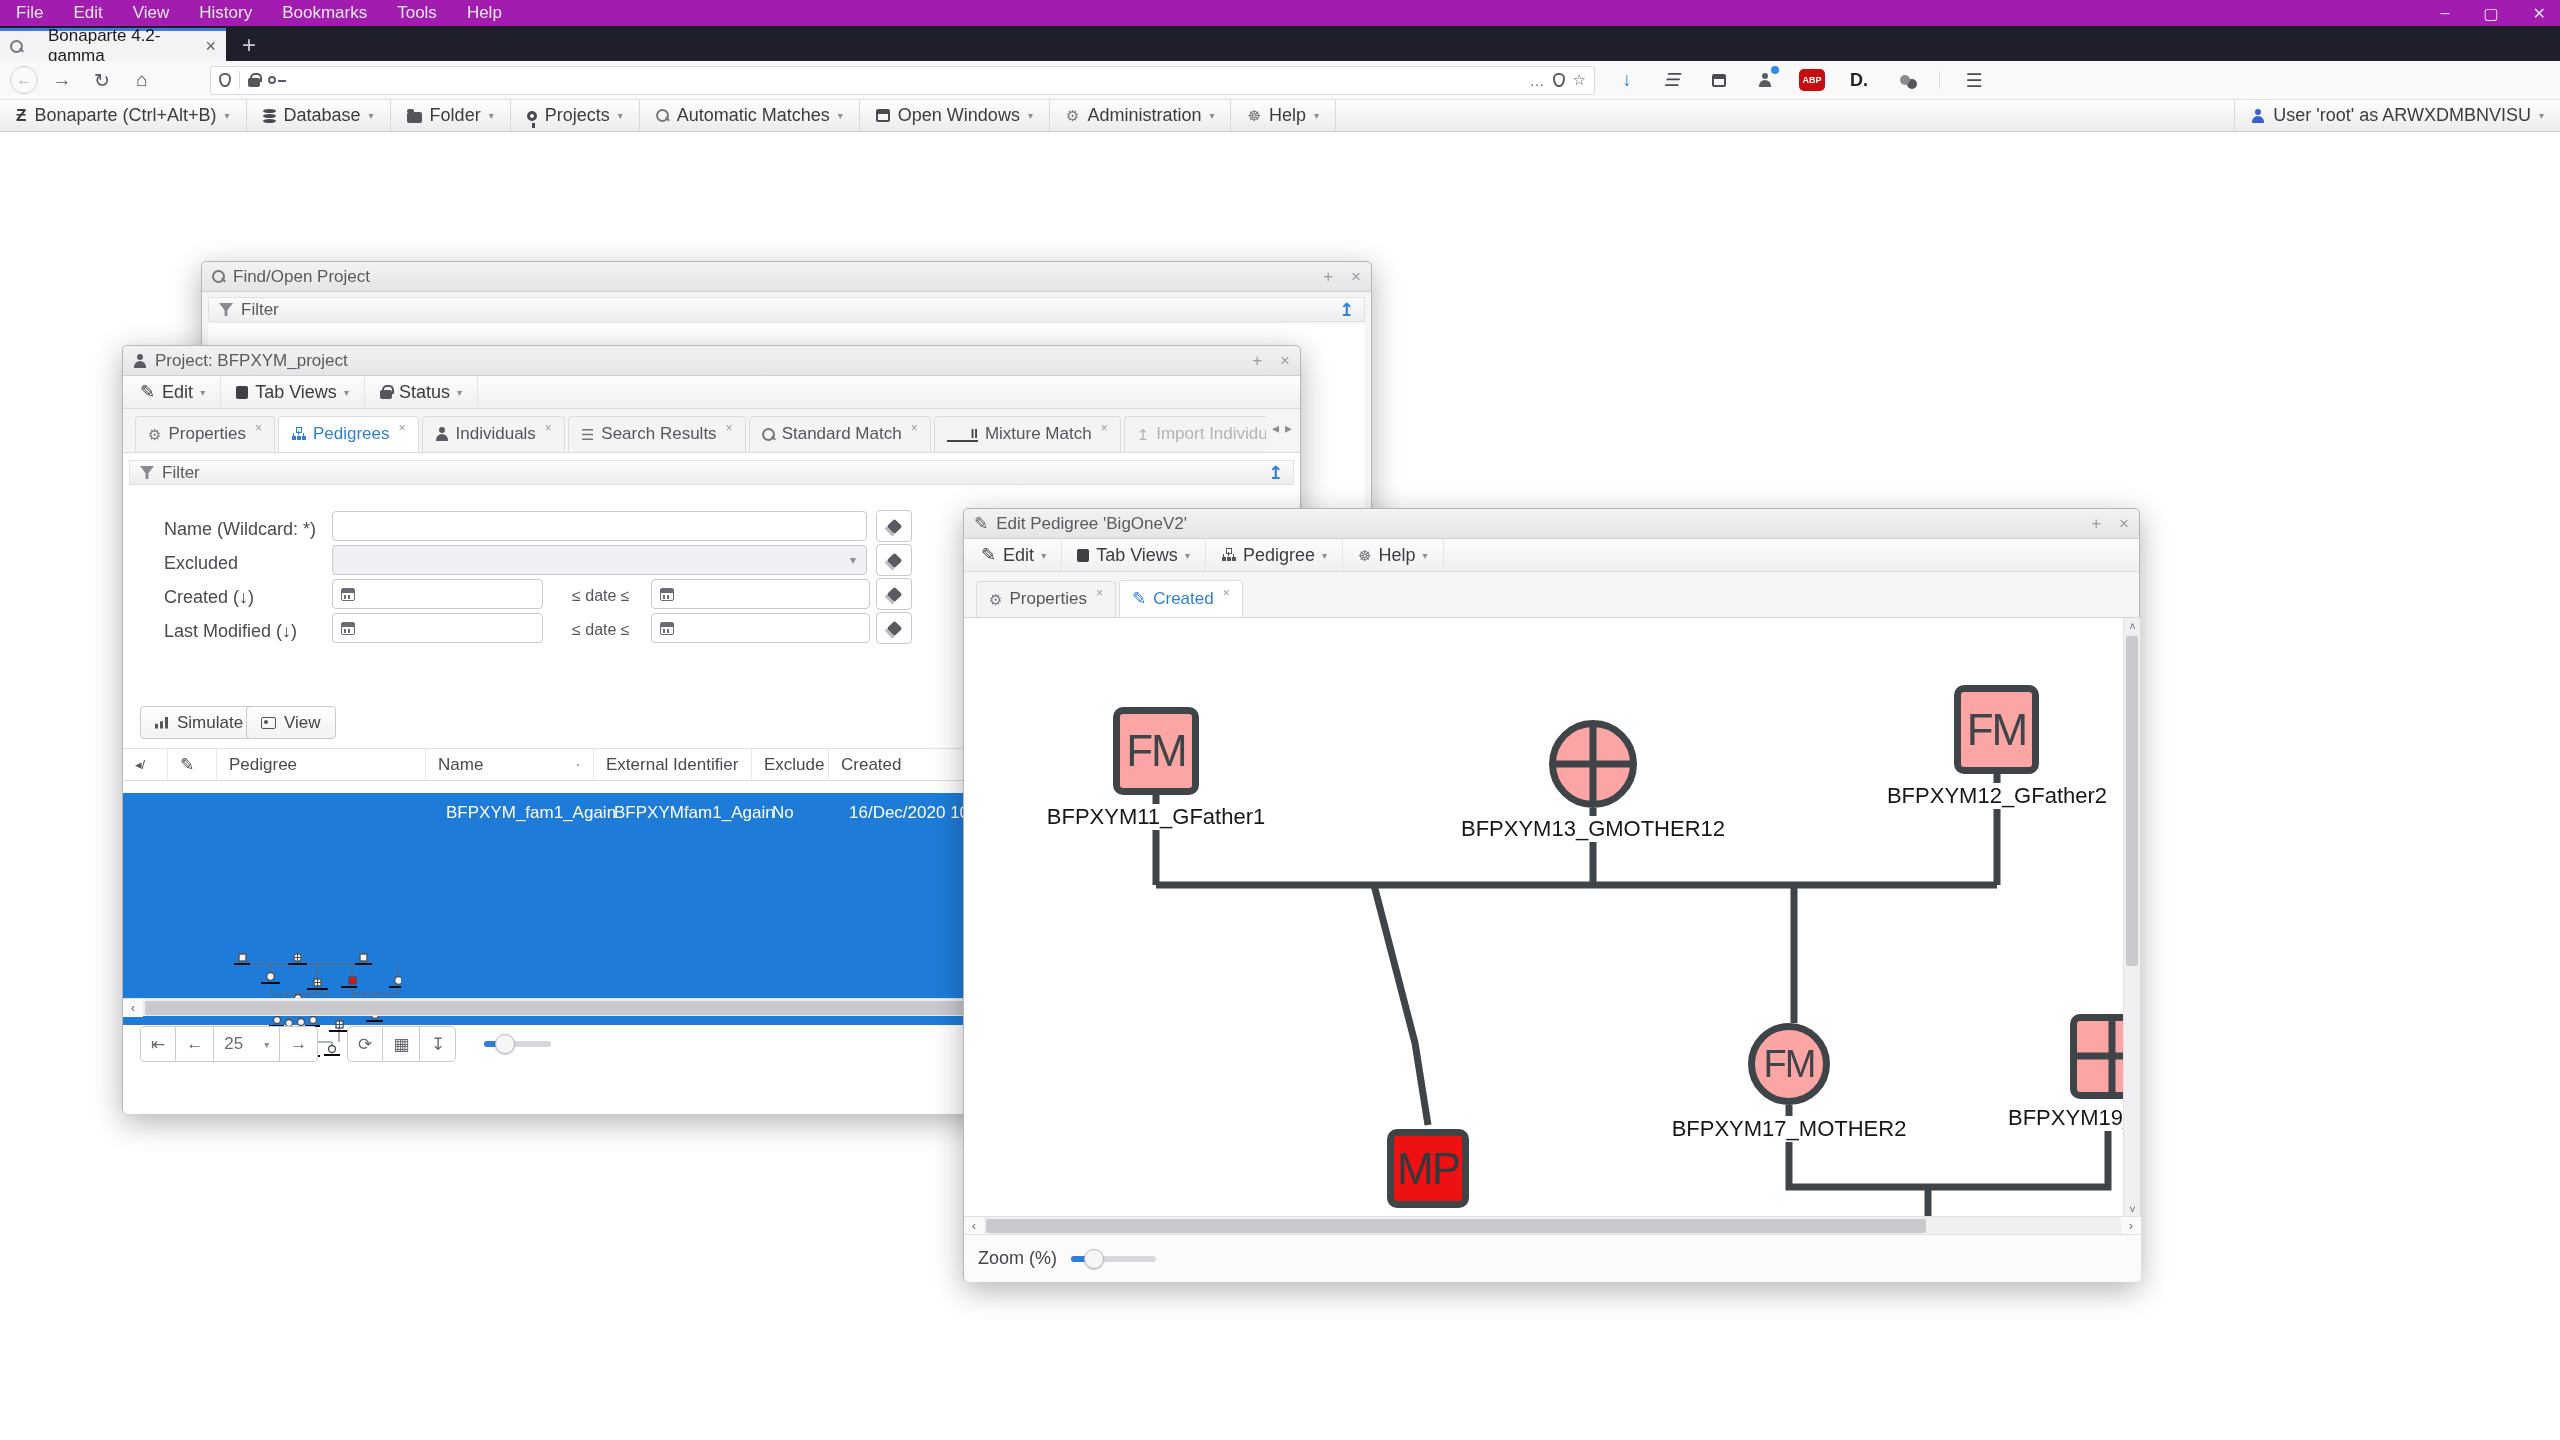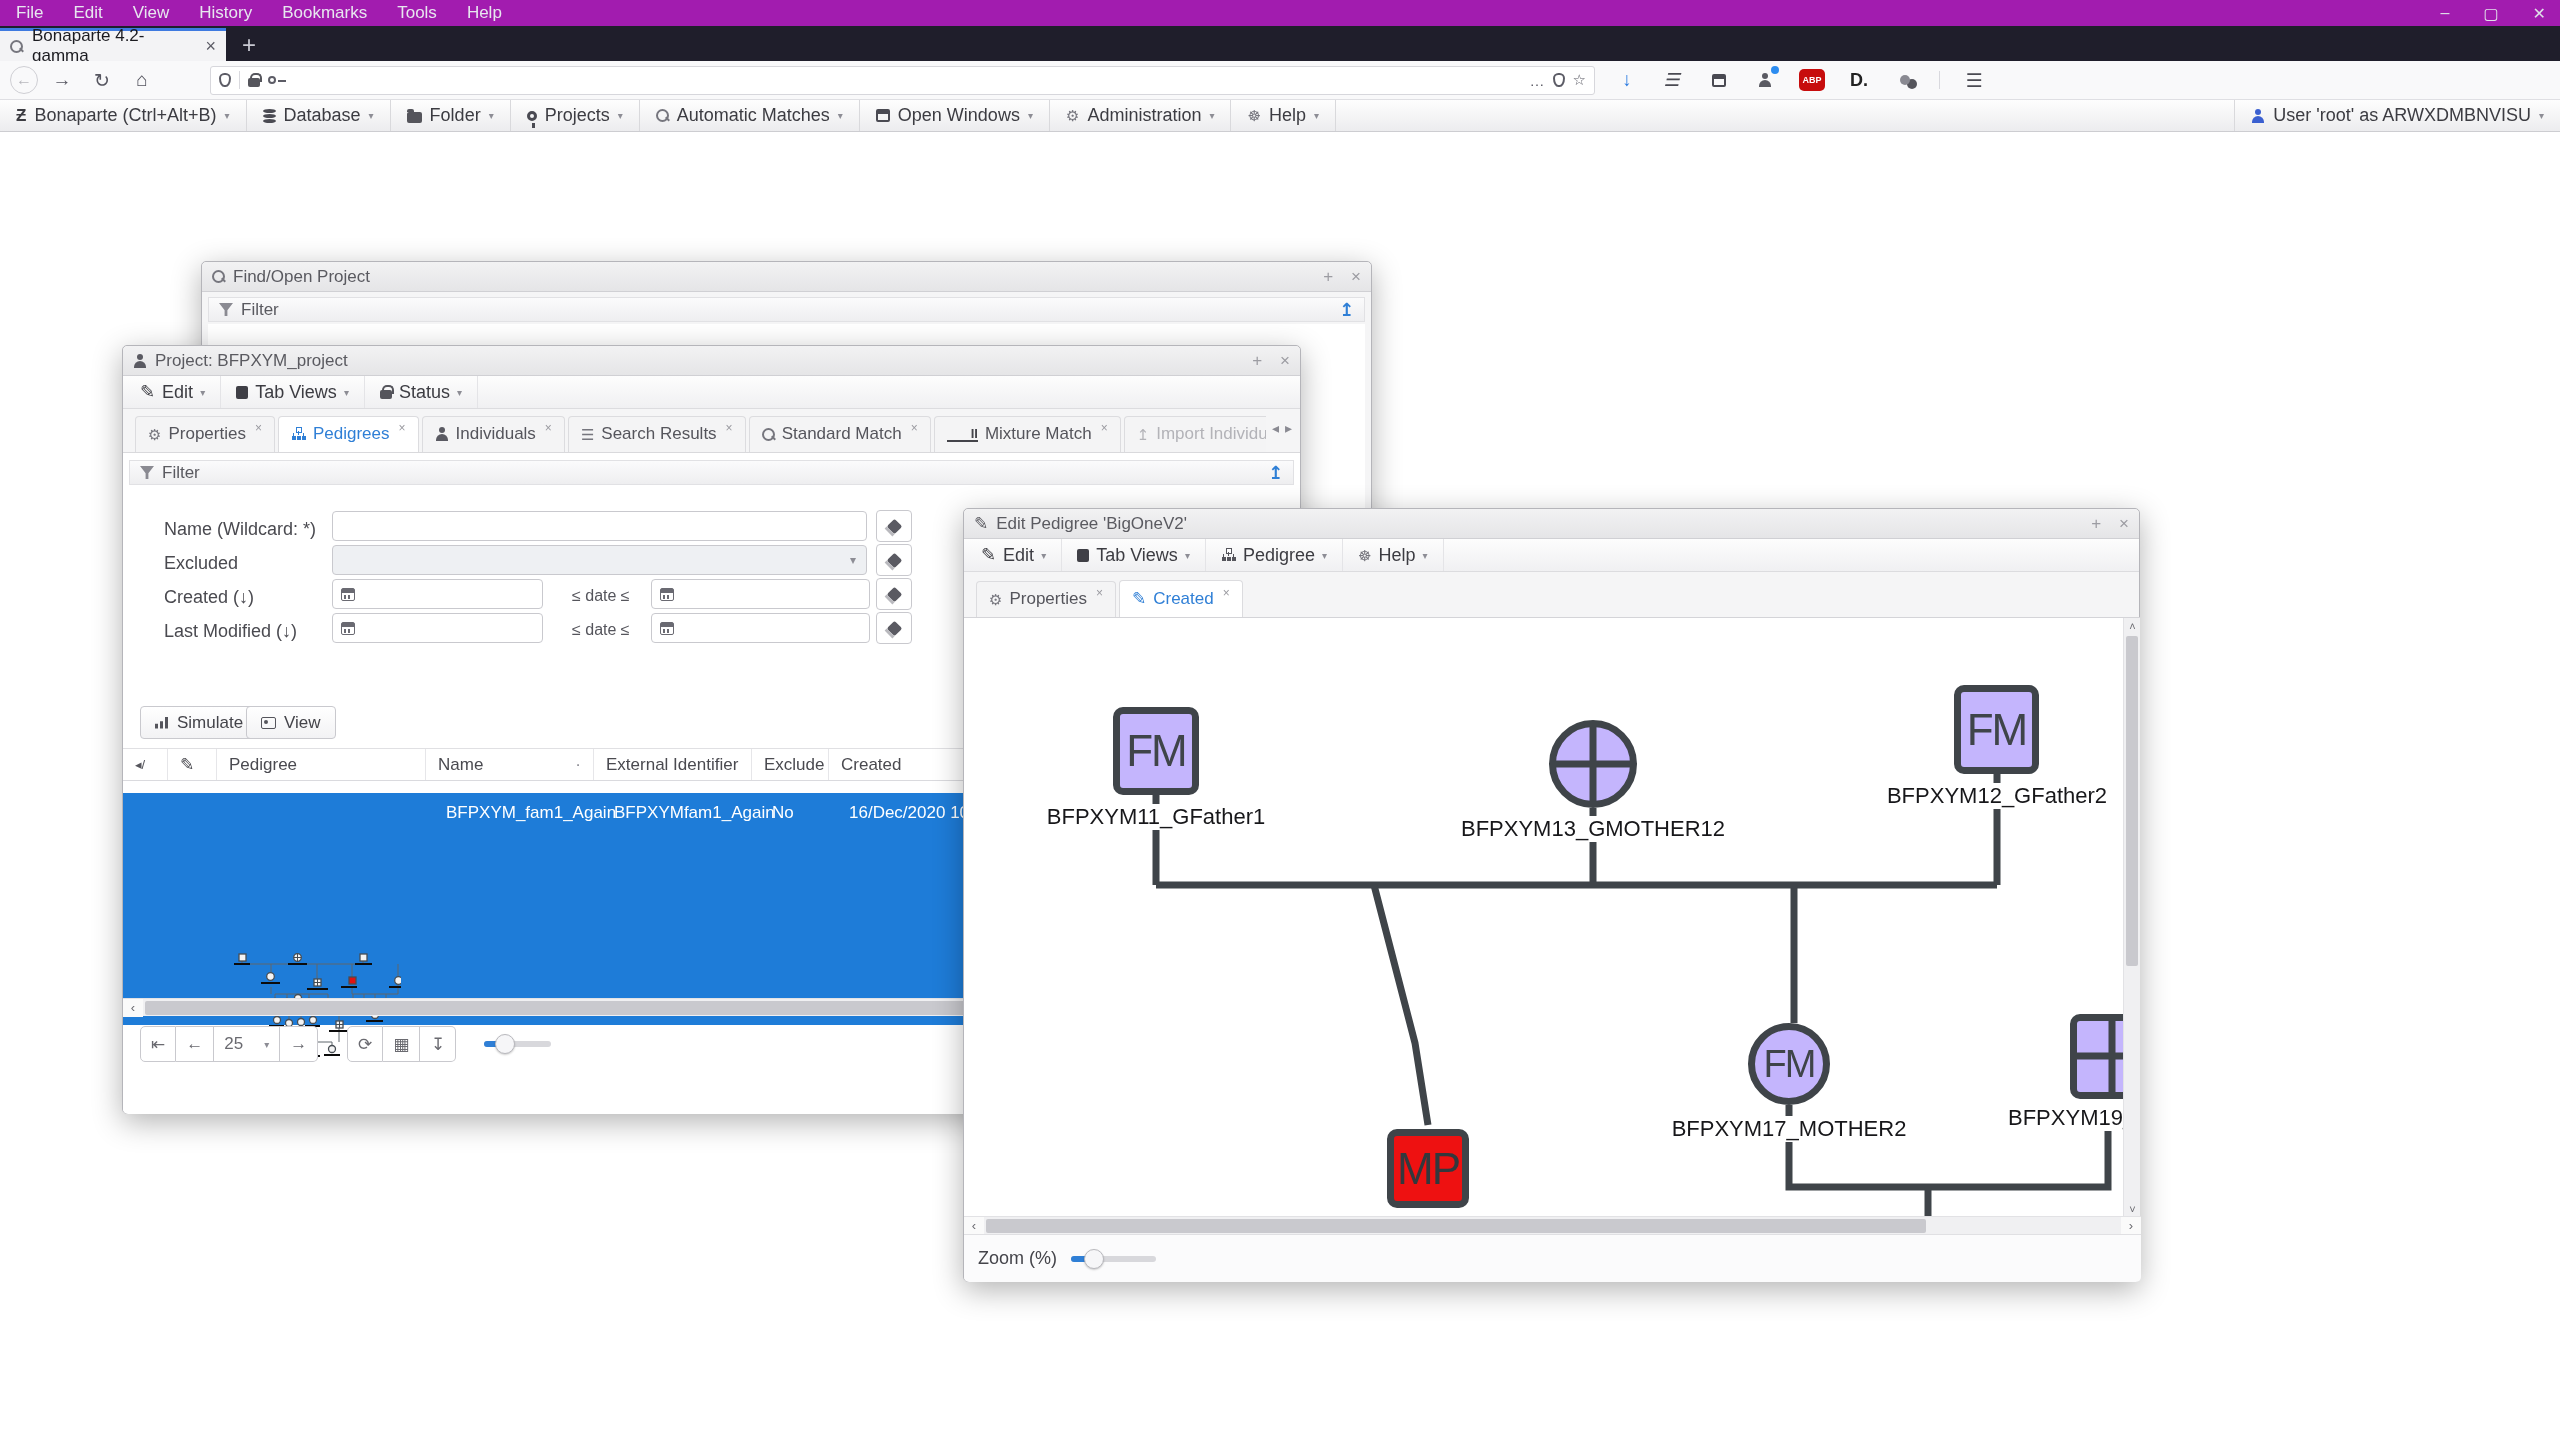--- a/index.html
+++ b/index.html
@@ -9,21 +9,21 @@
   
   #ff-menubar { position:absolute; left:0; top:0; width:2560px; height:26px;
     background:#a21caf; color:#e7e7ef; display:flex; align-items:center;
     gap:30px; padding:0 16px; font-size:17px; }
   .ff-menu-item { cursor:default; }
   #win-controls { position:absolute; right:14px; top:0; height:26px; display:flex;
     gap:34px; align-items:center; color:#dfe0e8; font-size:16px; }
   #ff-tabbar { position:absolute; left:0; top:26px; width:2560px; height:35px;
     background:#1f1e2b; display:flex; align-items:flex-end; }
   .fftab { width:226px; height:33px; background:#f3f3f5; border-top:3px solid #3f7ae0;
-    display:flex; align-items:center; padding:0 10px; font-size:17px; color:#1b1b20; gap:9px; }
+    display:flex; align-items:center; padding:0 10px; font-size:17px; color:#1b1b20; gap:25px; }
   .fftab-close { margin-left:auto; color:#5c5c66; font-size:18px; }
   .newtab { color:#c9c9d2; font-size:24px; padding:0 16px; height:33px;
     display:flex; align-items:center; }
   #ff-nav { position:absolute; left:0; top:61px; width:2560px; height:39px;
     background:#f9f9fa; border-bottom:1px solid #dfdfe3; display:flex; align-items:center;
     padding:0 10px; gap:8px; color:#5a5a64; }
   .navbtn { width:32px; height:30px; display:flex; align-items:center; justify-content:center;
     font-size:19px; color:#55555f; }
   .navbtn.disabled { color:#b7b7bd; border:1px solid #cfcfd4; border-radius:50%;
     width:28px; height:28px; font-size:16px; }
@@ -117,21 +117,21 @@
     border:1px solid #b9b9be; border-radius:50%; box-shadow:0 1px 2px rgba(0,0,0,.2); }
 
   .hscroll { position:absolute; height:18px; background:#f0f0f2; border-top:1px solid #e2e2e5;
     display:flex; align-items:center; }
   .hs-btn { width:20px; height:18px; display:flex; align-items:center; justify-content:center;
     color:#6a6a70; font-size:13px; background:#fafafa; }
   .hs-thumb { height:14px; background:#c9c9ce; border-radius:2px; }
 
   
   #ped-canvas { position:absolute; overflow:hidden; background:#fff; border-top:1px solid #d4d4d8; }
-  .pnode { position:absolute; background:#c4b5fd; border:7px solid #3f4449; }
+  .pnode { position:absolute; background:#fca5a5; border:7px solid #3f4449; }
   .pnode.sq { border-radius:10px; }
   .pnode.ci { border-radius:50%; }
   .pnode .sym { width:100%; height:100%; display:flex; align-items:center;
     justify-content:center; font-size:44px; color:#3f4449; letter-spacing:-2px;
     font-stretch:condensed; }
   .plabel { position:absolute; transform:translateX(-50%); background:#fff;
     padding:0 4px; font-size:22px; color:#17171a; white-space:nowrap; }
   .vscroll { position:absolute; width:17px; background:#f0f0f2; border-left:1px solid #e2e2e5; }
   .vs-thumb { position:absolute; left:2px; width:12px; background:#c9c9ce; border-radius:2px; }
 

